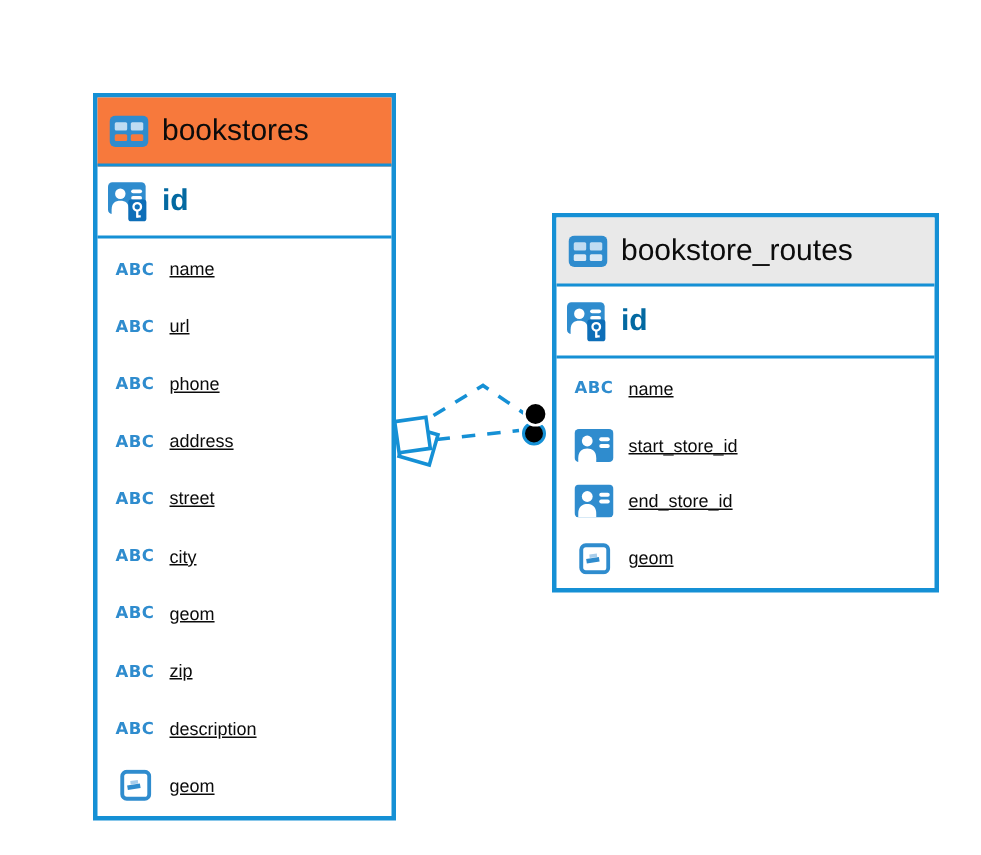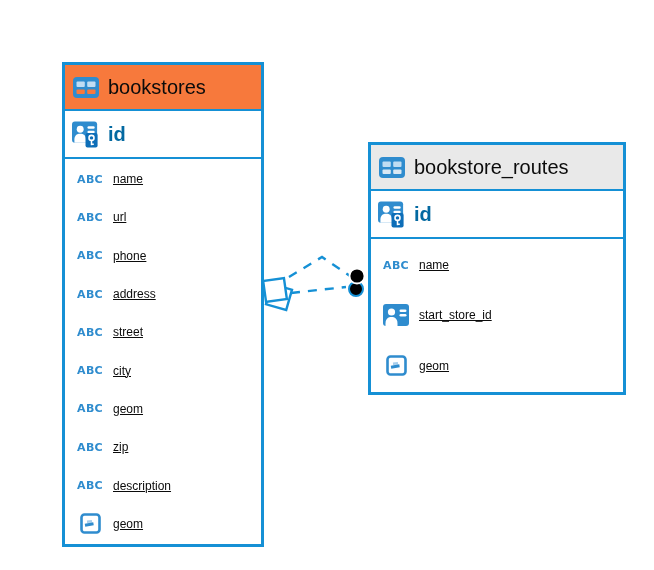--- a/index.html
+++ b/index.html
@@ -184,20 +184,32 @@
             <circle cx="8.5" cy="8" r="3.6" fill="#fff"></circle>
             <path d="M2.5 19.5 C2.5 14.8 5.2 13 8.5 13 C11.8 13 14.5 14.8 14.5 19.5 L14.5 22 L2.5 22 Z" fill="#fff"></path>
             <rect x="16.5" y="5.5" width="7" height="2.6" rx="1.3" fill="#fff"></rect>
             <rect x="16.5" y="10" width="7" height="2.6" rx="1.3" fill="#fff"></rect>
           </svg>
         </span>
         <span class="fname">start_store_id</span>
       </div>
       <div class="frow">
         <span class="ic">
+          <svg width="26" height="22" viewBox="0 0 26 22">
+            <rect width="26" height="22" rx="3" style="fill:var(--icon-blue)"></rect>
+            <circle cx="8.5" cy="8" r="3.6" fill="#fff"></circle>
+            <path d="M2.5 19.5 C2.5 14.8 5.2 13 8.5 13 C11.8 13 14.5 14.8 14.5 19.5 L14.5 22 L2.5 22 Z" fill="#fff"></path>
+            <rect x="16.5" y="5.5" width="7" height="2.6" rx="1.3" fill="#fff"></rect>
+            <rect x="16.5" y="10" width="7" height="2.6" rx="1.3" fill="#fff"></rect>
+          </svg>
+        </span>
+        <span class="fname">end_store_id</span>
+      </div>
+      <div class="frow">
+        <span class="ic">
           <svg width="21" height="21" viewBox="0 0 21 21">
             <rect x="1.5" y="1.5" width="18" height="18" rx="3" fill="#fff" style="stroke:var(--icon-blue)" stroke-width="2.6"></rect>
             <line x1="7" y1="8.8" x2="12" y2="8.2" stroke="#A7CDEB" stroke-width="2.4"></line>
             <line x1="5" y1="12.2" x2="13.5" y2="10.8" style="stroke:var(--icon-blue)" stroke-width="3"></line>
           </svg>
         </span>
         <span class="fname">geom</span>
       </div>
     </div>
   </div>

